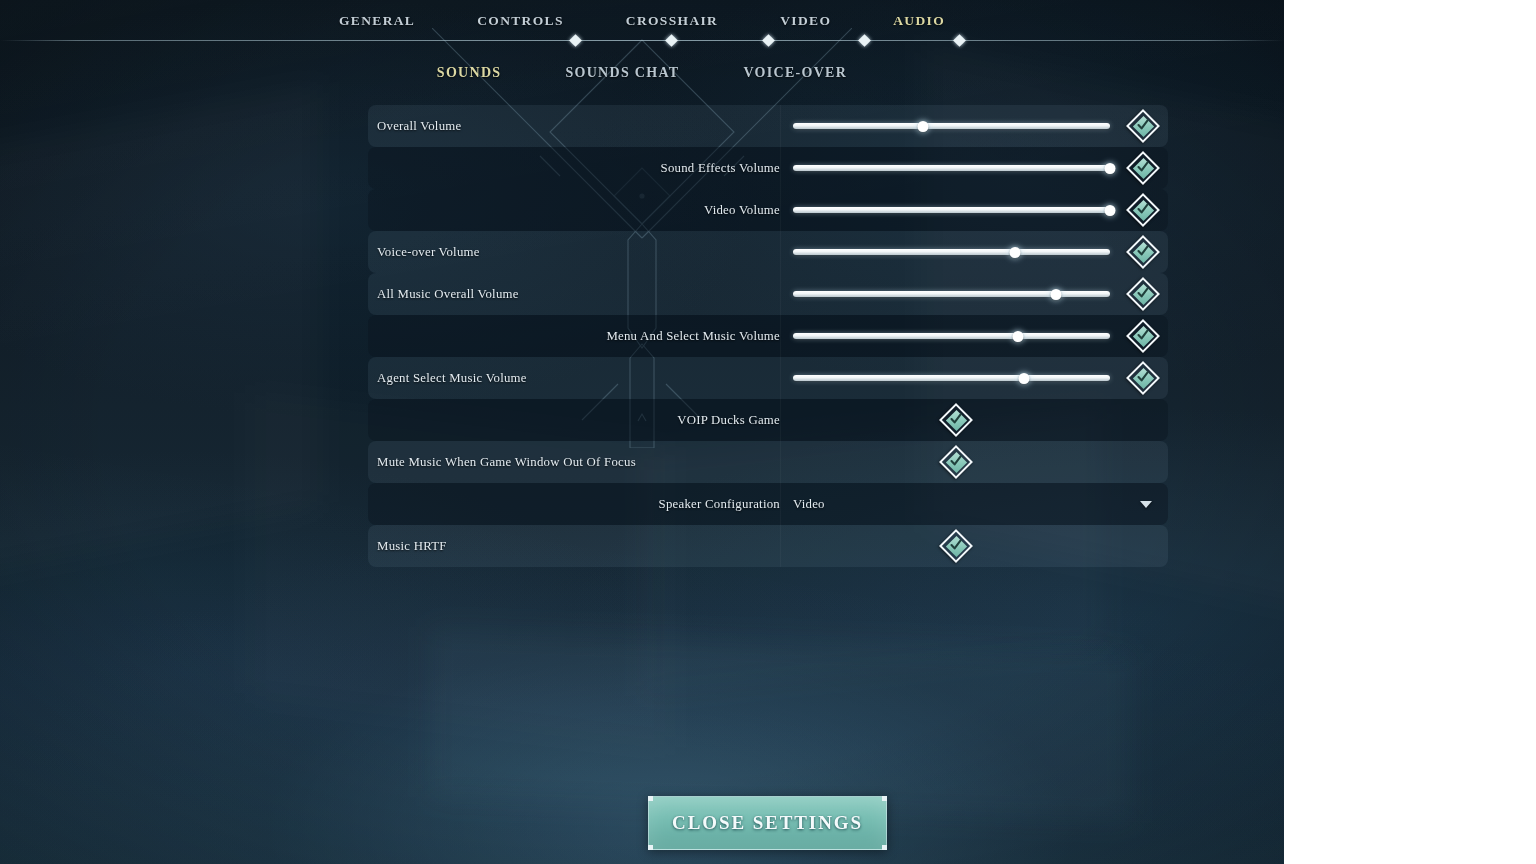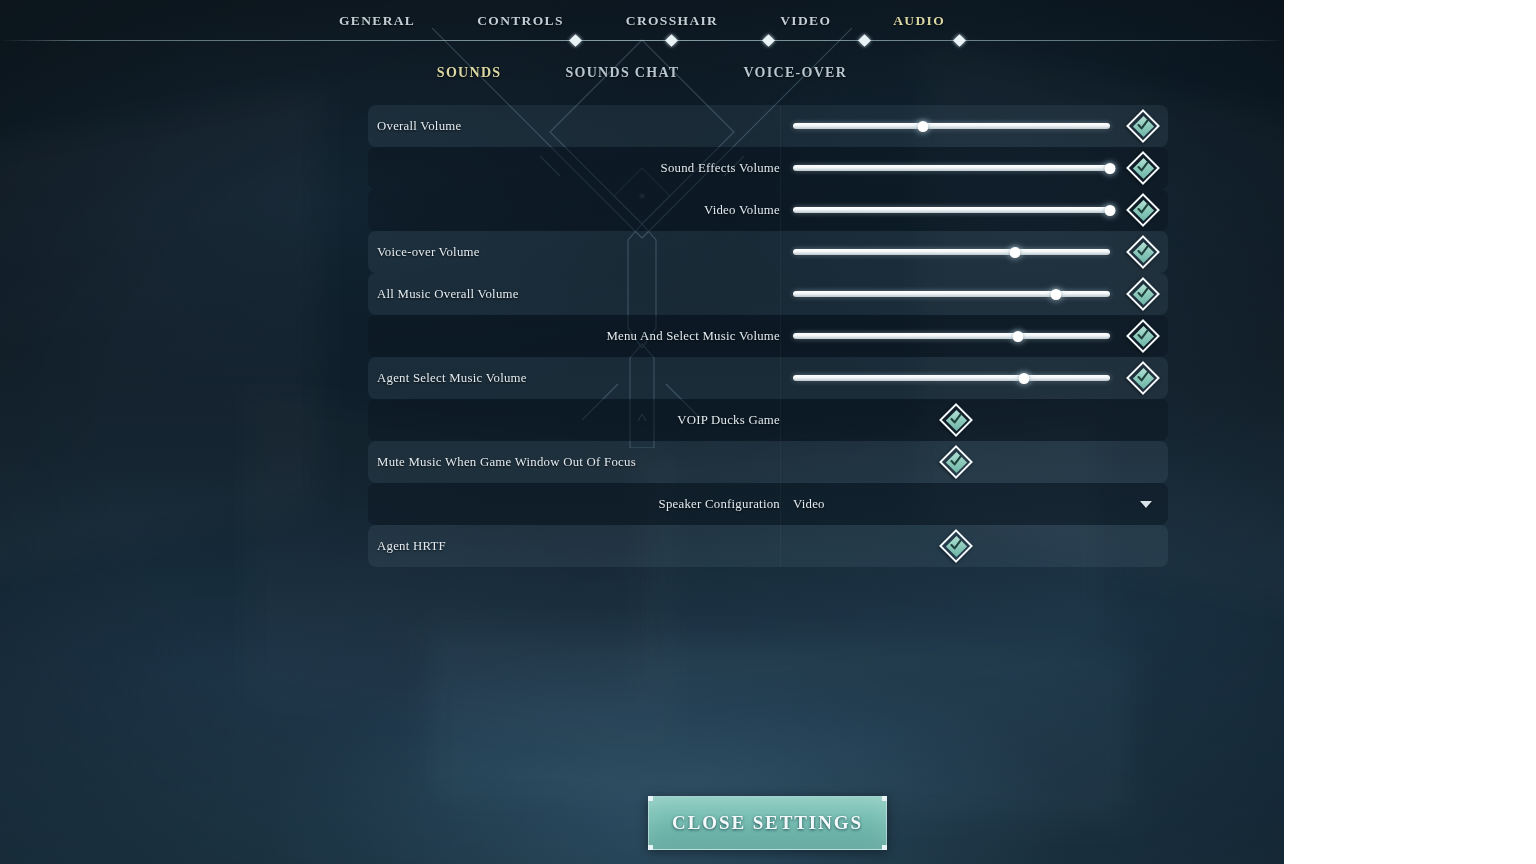--- a/index.html
+++ b/index.html
@@ -501,21 +501,21 @@
       <div class="row even">
         <div class="row-label">Speaker Configuration</div>
         <div class="row-control">
           <div class="dropdown">
             <span class="dropdown-value">Video</span>
             <span class="caret"></span>
           </div>
         </div>
       </div>
       <div class="row odd">
-        <div class="row-label">Agent HRTF</div>
+        <div class="row-label">Music HRTF</div>
         <div class="row-control">
           <div class="cbox cbox-mid">
             <span class="dia-outer"></span>
             <span class="dia-inner"></span>
             <svg class="tick" viewBox="0 0 12 14">
               <path d="M1.5 7 L4.6 10.4 L10.6 2.4" fill="none" stroke="#20403c" stroke-width="2.1" stroke-linecap="round" stroke-linejoin="round"></path>
             </svg>
           </div>
         </div>
       </div>

